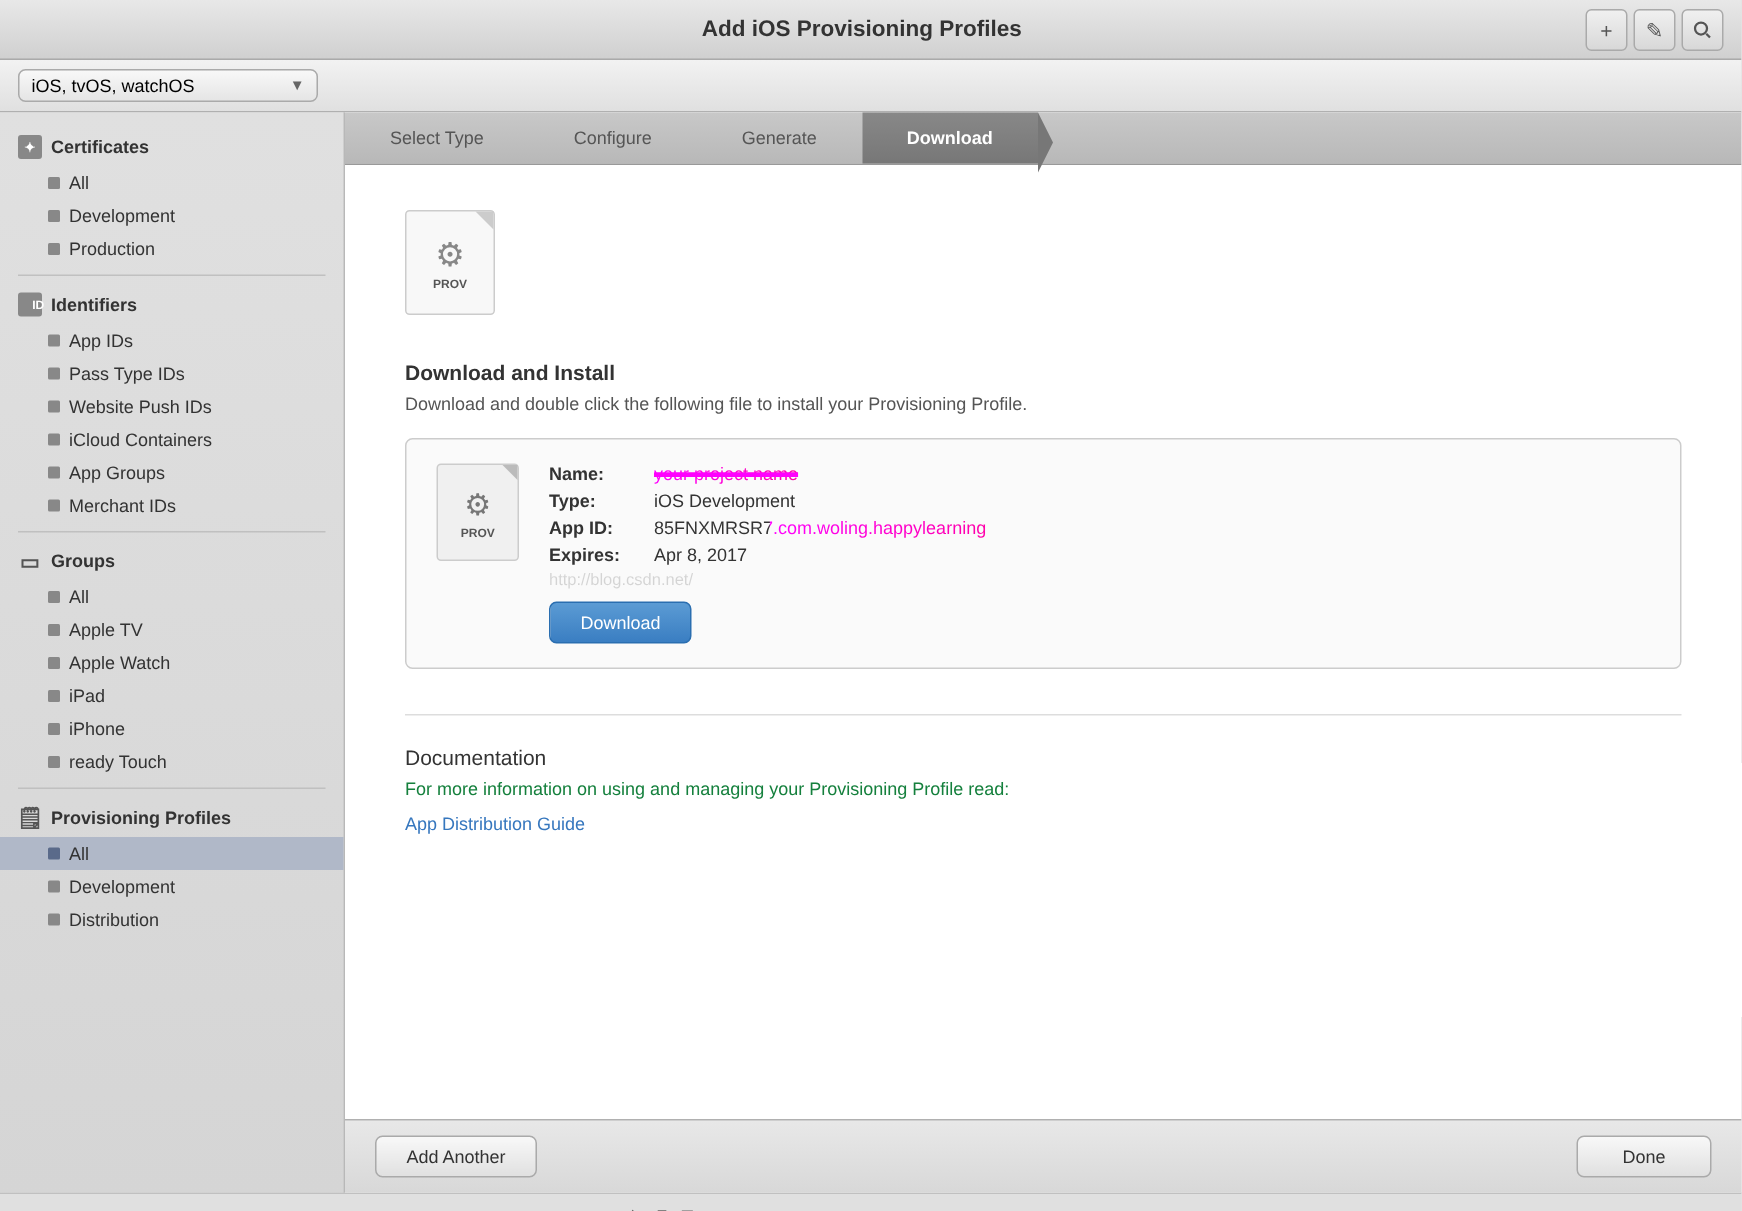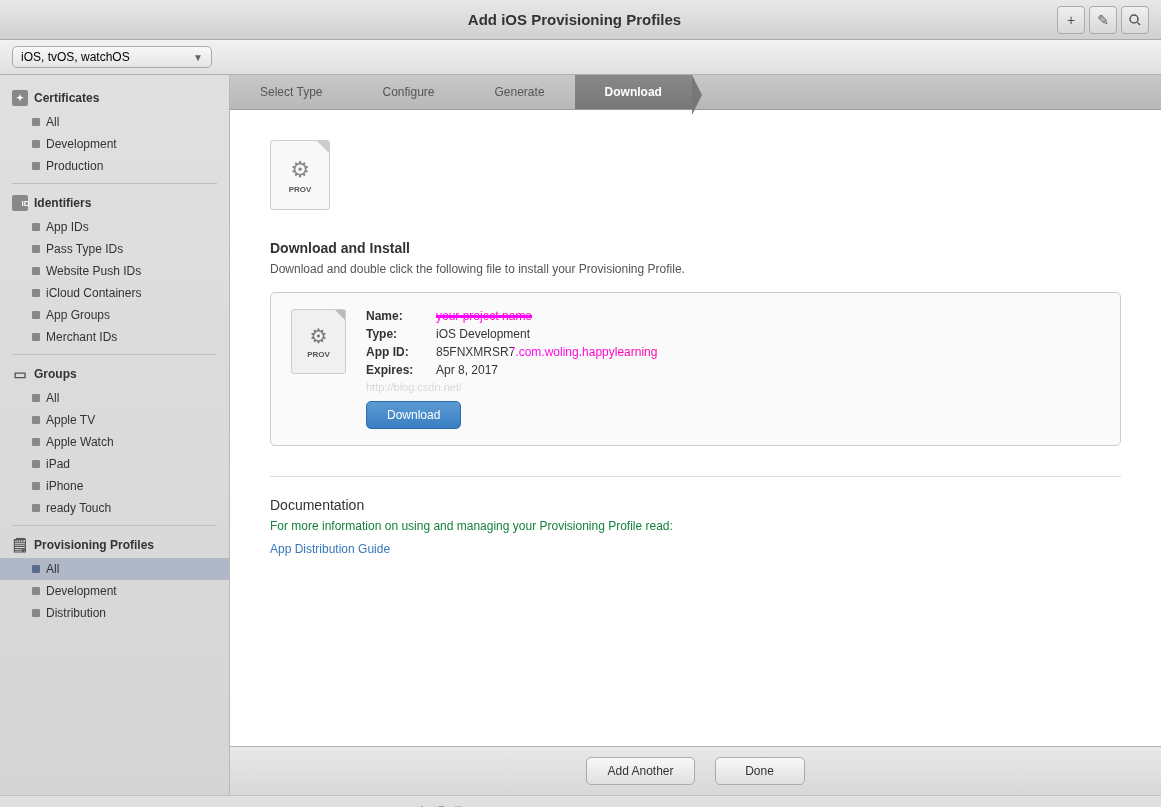--- a/index.html
+++ b/index.html
@@ -316,21 +316,21 @@
       text-decoration: none;
       cursor: pointer;
     }
 
     
     .bottom-bar {
       background: linear-gradient(to bottom, #e8e8e8, #d8d8d8);
       border-top: 1px solid #b0b0b0;
       padding: 10px 20px;
       display: flex;
-      justify-content: center;
+      justify-content: space-between;
       gap: 20px;
     }
     .bottom-btn {
       background: linear-gradient(to bottom, #f8f8f8, #e0e0e0);
       border: 1px solid #aaa;
       border-radius: 5px;
       padding: 6px 20px;
       font-size: 12px;
       color: #333;
       cursor: pointer;

